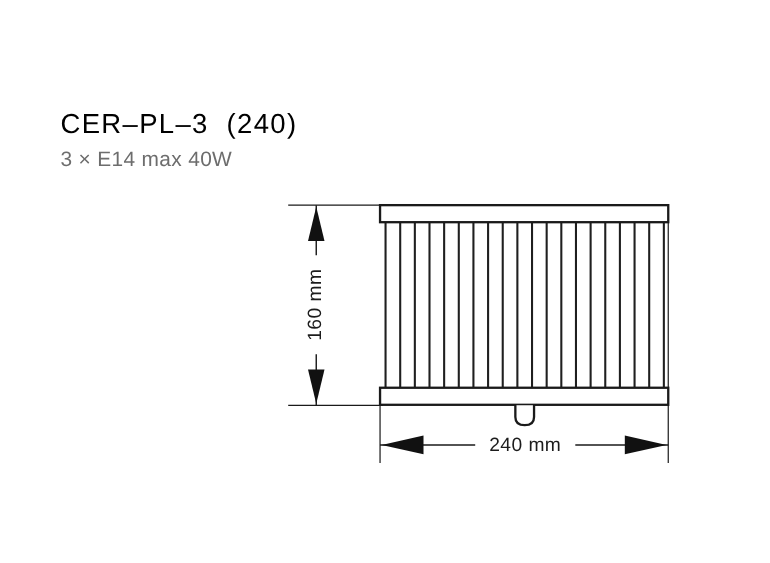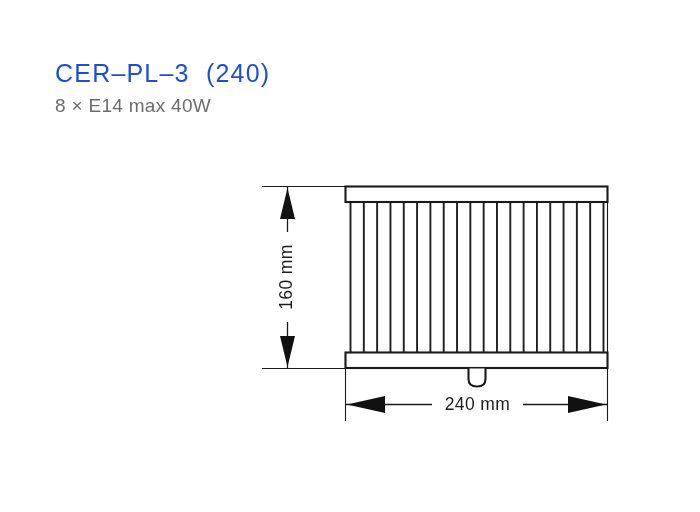--- a/index.html
+++ b/index.html
@@ -30,23 +30,24 @@
     position: absolute;
     left: 55px;
     top: 58px;
     width: 420px;
   }
   .product-code {
     font-family: "Liberation Sans", sans-serif;
     font-size: 25px;
     font-weight: 300;
     letter-spacing: 1.2px;
-    color: #1d4ed8;
+    color: #000000;
     line-height: 30px;
     white-space: pre;
+    margin-top: 40px;
     -webkit-font-smoothing: antialiased;
   }
   .product-spec {
     font-family: "Liberation Sans", sans-serif;
     font-size: 19px;
     font-weight: 400;
     letter-spacing: 0.3px;
     color: #6d6d6d;
     line-height: 26px;
     margin-top: 5px;
@@ -73,21 +74,21 @@
     letter-spacing: 0.4px;
   }
 </style>
 </head>
 <body>
 
 <div id="stage">
 
   <div class="title-block">
     <div class="product-code">CER–PL–3  (240)</div>
-    <div class="product-spec">8 × E14 max 40W</div>
+    <div class="product-spec">3 × E14 max 40W</div>
   </div>
 
   <div class="drawing">
     <svg width="700" height="512" viewBox="0 0 700 512" xmlns="http://www.w3.org/2000/svg">
 
       <g stroke="#1a1a1a" stroke-width="1.1" fill="none">
 
         <line x1="262" y1="186.5" x2="348" y2="186.5"></line>
 
         <line x1="262" y1="368.5" x2="348" y2="368.5"></line>

